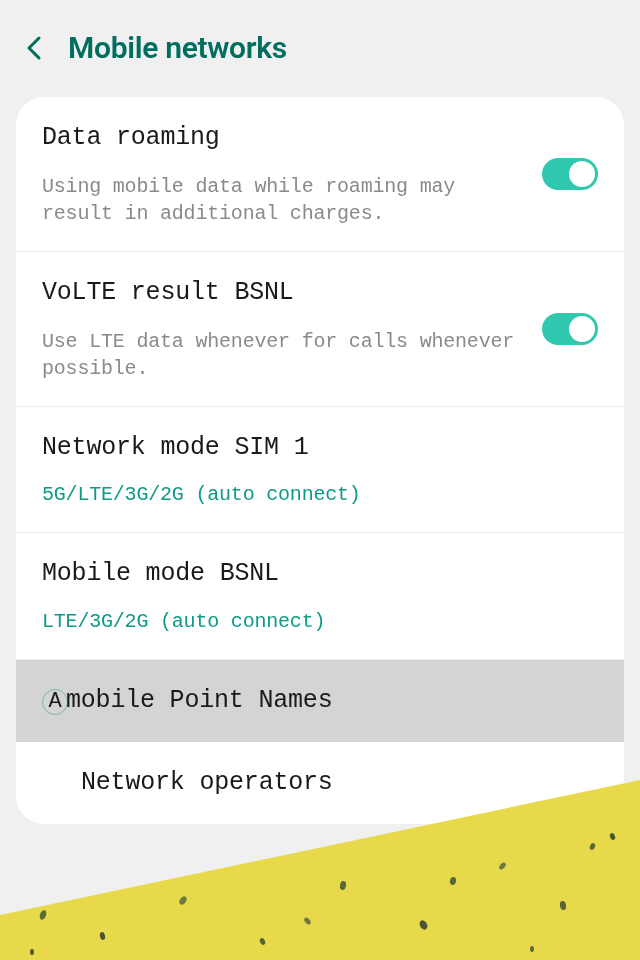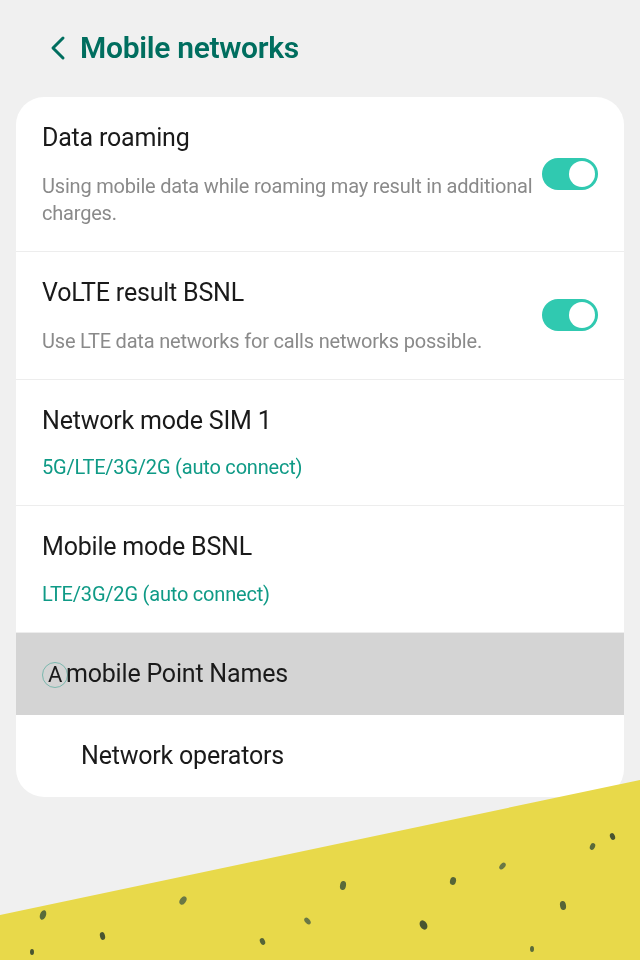--- a/index.html
+++ b/index.html
@@ -11,22 +11,22 @@
       width: 640px;
       height: 960px;
       background: #f0f0f0;
       font-family: -apple-system, BlinkMacSystemFont, 'Segoe UI', Roboto, sans-serif;
       position: relative;
       overflow: hidden;
     }
     .header {
       display: flex;
       align-items: center;
-      padding: 30px 28px 24px 44px;
-      gap: 8px;
+      padding: 30px 28px 24px 20px;
+      gap: 20px;
     }
     .back-icon {
       width: 28px;
       height: 28px;
       display: flex;
       align-items: center;
       justify-content: center;
     }
     .back-icon svg {
       width: 18px;
@@ -44,20 +44,21 @@
       margin: 8px 16px 0 16px;
       overflow: hidden;
     }
     .list-item {
       padding: 24px 26px;
       display: flex;
       align-items: center;
       justify-content: space-between;
       border-bottom: 1px solid #ededed;
       gap: 9px;
+      font-family: Liberation Mono, monospace;
     }
     .list-item:last-child {
       border-bottom: none;
       margin-left: 39px;
     }
     .list-item.highlighted {
       background: #d4d4d4;
       border-bottom: none;
     }
     .item-text {
@@ -162,21 +163,21 @@
       <div class="item-subtitle">Using mobile data while roaming may result in additional charges.</div>
     </div>
     <div class="toggle">
       <div class="toggle-thumb"></div>
     </div>
   </div>
 
   <div class="list-item">
     <div class="item-text">
       <div class="item-title">VoLTE result BSNL</div>
-      <div class="item-subtitle">Use LTE data networks for calls networks possible.</div>
+      <div class="item-subtitle">Use LTE data whenever for calls whenever possible.</div>
     </div>
     <div class="toggle">
       <div class="toggle-thumb"></div>
     </div>
   </div>
 
   <div class="list-item">
     <div class="item-text">
       <div class="item-title">Network mode SIM 1</div>
       <div class="item-value">5G/LTE/3G/2G (auto connect)</div>

